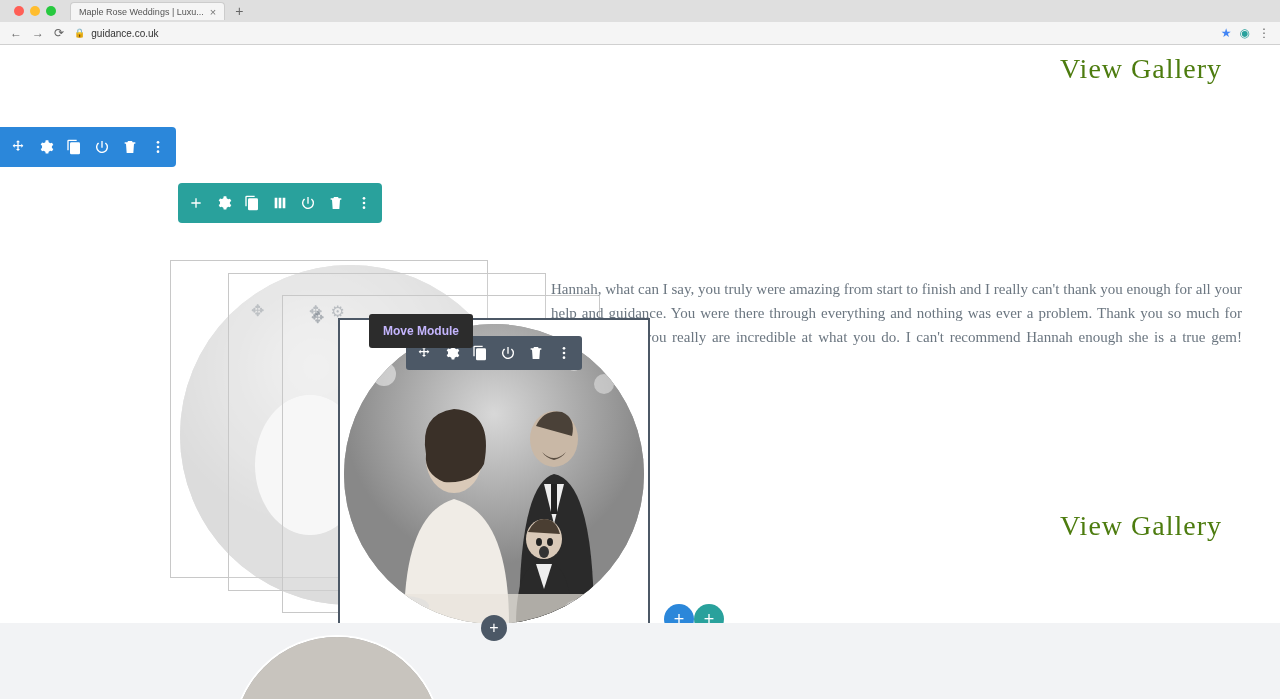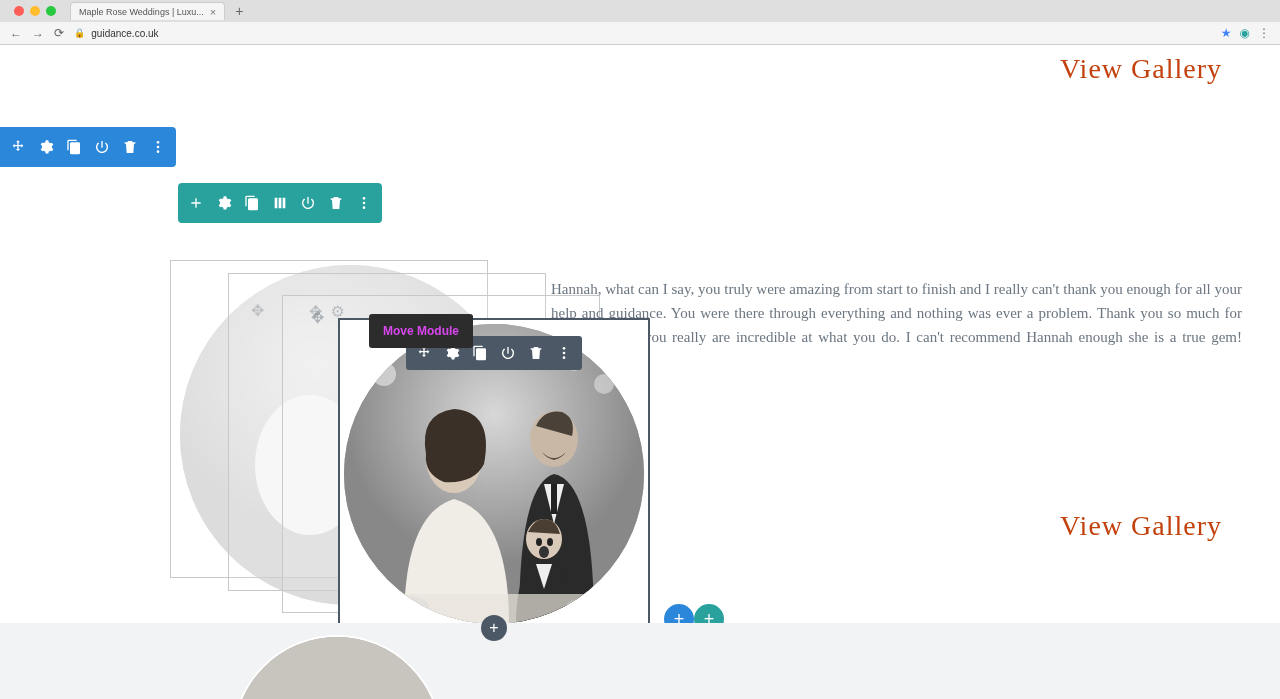--- a/index.html
+++ b/index.html
@@ -17,21 +17,21 @@
 .tab-close { font-size: 11px; color: #777; cursor: pointer; }
 .new-tab { color: #666; margin-left: 10px; font-size: 14px; cursor: pointer; }
 .addr-bar { display: flex; align-items: center; height: 22px; padding: 0 10px; gap: 10px; background: #f5f5f5; }
 .nav-btn { color: #666; font-size: 12px; cursor: pointer; }
 .addr { font-size: 10px; color: #333; display: flex; align-items: center; gap: 6px; }
 .lock { font-size: 9px; }
 .addr-right { margin-left: auto; display: flex; gap: 8px; align-items: center; }
 
 
 .page { position: relative; background: #fff; width: 100%; height: calc(699px - 44px); overflow: hidden; }
-.view-gallery { font-family: Georgia, 'Times New Roman', serif; color: #c2410c; font-size: 28px; font-weight: 300; letter-spacing: 1px; text-align: right; }
+.view-gallery { font-family: Georgia, 'Times New Roman', serif; color: #4d7c0f; font-size: 28px; font-weight: 300; letter-spacing: 1px; text-align: right; }
 .vg-top { position: absolute; top: 8px; right: 58px; }
 .vg-mid { position: absolute; top: 465px; right: 58px; }
 
 
 .toolbar { display: flex; align-items: center; border-radius: 4px; padding: 6px 4px; gap: 0; }
 .tb-blue { background: #2b87da; position: absolute; top: 82px; left: 0; height: 40px; border-radius: 0 4px 4px 0; padding: 0 4px; }
 .tb-teal { background: #29a19c; position: absolute; top: 138px; left: 178px; height: 40px; padding: 0 4px; }
 .tb-dark { background: #4c5866; height: 34px; padding: 0 4px; border-radius: 3px; }
 .tb-btn { width: 28px; height: 28px; display: flex; align-items: center; justify-content: center; color: #fff; cursor: pointer; }
 .tb-btn svg { width: 16px; height: 16px; fill: #fff; }
@@ -44,21 +44,21 @@
 
 
 .ghost-circle { position: absolute; left: 180px; top: 220px; width: 340px; height: 340px; border-radius: 50%; overflow: hidden; opacity: 0.25; background: radial-gradient(circle at 40% 30%, #888, #555); filter: grayscale(1); }
 
 
 .active-module { position: absolute; left: 338px; top: 273px; width: 312px; height: 312px; border: 2px solid #4c5866; background: #fff; }
 .active-circle { position: absolute; left: 50%; top: 50%; transform: translate(-50%, -50%); width: 300px; height: 300px; border-radius: 50%; overflow: hidden; }
 .wedding-img { width: 100%; height: 100%; background: #999; position: relative; }
 
 
-.tooltip { position: absolute; left: 369px; top: 269px; background: #2c2c2c; color: #d946ef; font-size: 12px; font-weight: 600; padding: 10px 14px; border-radius: 3px; z-index: 20; }
+.tooltip { position: absolute; left: 369px; top: 269px; background: #2c2c2c; color: #c4b5fd; font-size: 12px; font-weight: 600; padding: 10px 14px; border-radius: 3px; z-index: 20; }
 
 
 .module-toolbar-wrap { position: absolute; left: 50%; top: 16px; transform: translateX(-50%); z-index: 15; }
 
 
 .add-bottom { position: absolute; left: 50%; bottom: -13px; transform: translateX(-50%); width: 26px; height: 26px; border-radius: 50%; background: #4c5866; color: #fff; display: flex; align-items: center; justify-content: center; font-size: 16px; cursor: pointer; z-index: 15; }
 
 
 .testimonial { position: absolute; left: 551px; top: 232px; right: 38px; font-family: Georgia, serif; color: #6b7680; font-size: 15px; line-height: 1.6; text-align: justify; }
 

